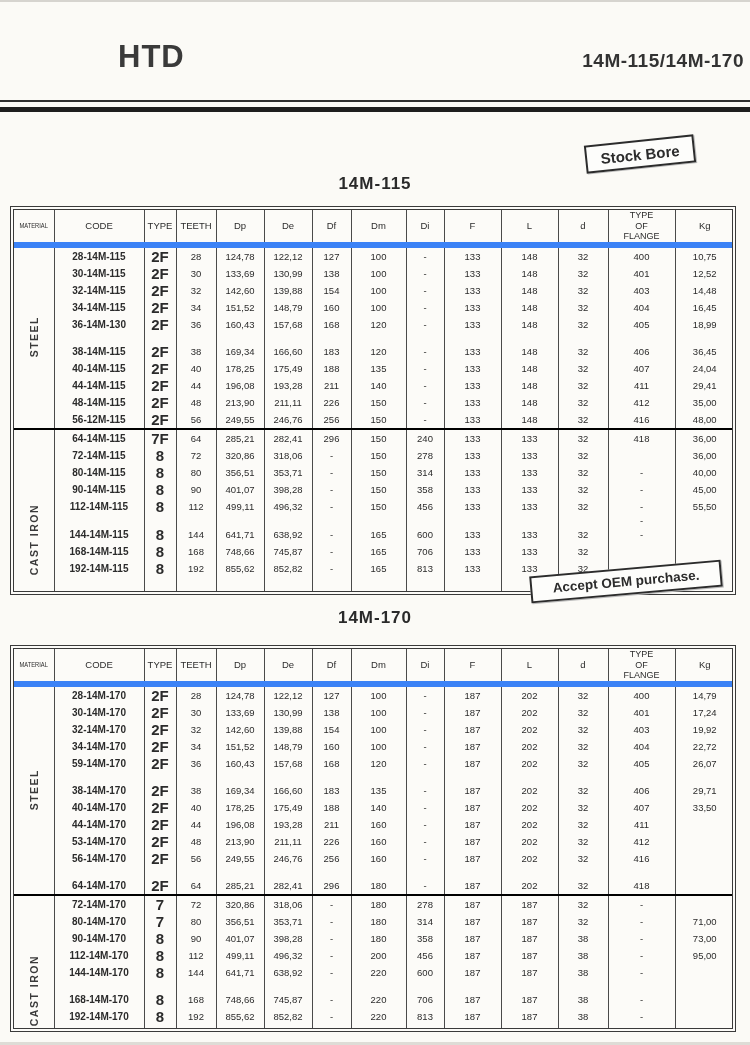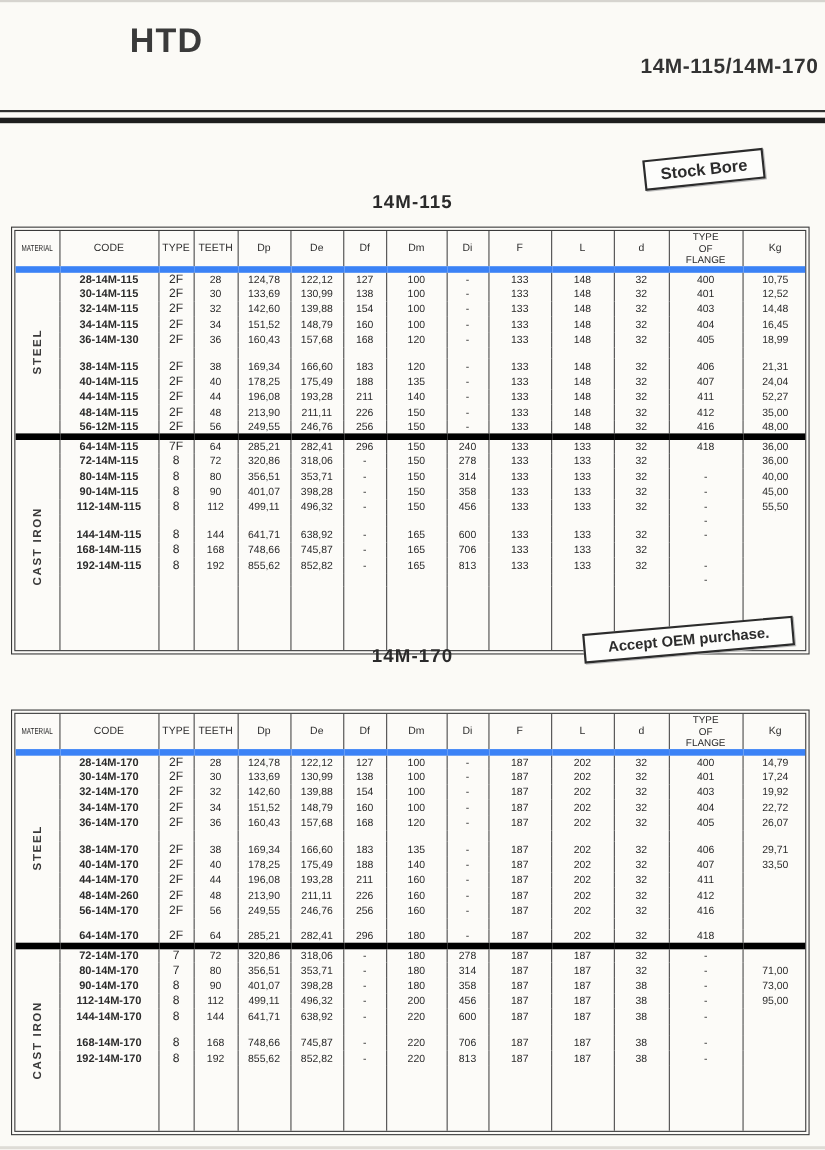--- a/index.html
+++ b/index.html
@@ -6,65 +6,65 @@
   body{
     width:750px;height:1045px;position:relative;overflow:hidden;
     background:#fbfaf6;
     font-family:"Liberation Sans", sans-serif;
     color:#2b2b2b;
   }
   .edge-top{position:absolute;left:0;top:0;width:750px;height:2px;background:#d6d4cf;}
   .edge-bottom{position:absolute;left:0;bottom:0;width:750px;height:3px;background:#dedcd6;}
 
   .brand{position:absolute;left:118px;top:20px;font-weight:bold;color:#3a3a3a;line-height:34px;letter-spacing:1px;}
-  .brand .l1{font-size:31px;}
+  .brand .l1{font-size:31px;margin-top:20px;}
   .brand .l2{font-size:31px;}
   .model{position:absolute;right:6px;top:50px;font-size:19px;font-weight:bold;color:#333;letter-spacing:0.5px;}
 
   .rule-thin{position:absolute;left:0;top:100px;width:750px;height:2px;background:#2f2f2f;}
   .rule-thick{position:absolute;left:0;top:107px;width:750px;height:5px;background:#1e1e1e;}
 
   .badge{
     position:absolute;background:#fdfdfb;border:2px solid #2c2c2c;
     font-weight:bold;color:#2c2c2c;text-align:center;box-sizing:border-box;
     box-shadow:1px 1px 0 #bbb;
   }
   .stock{left:585px;top:140px;width:110px;height:28px;line-height:25px;font-size:15px;transform:rotate(-6deg);}
   .oem{left:530px;top:568px;width:192px;height:27px;line-height:24px;font-size:13.5px;transform:rotate(-5deg);z-index:6;}
 
   .tbl-title{position:absolute;left:0;width:750px;text-align:center;font-size:17px;font-weight:bold;letter-spacing:1px;color:#2a2a2a;}
   #title1{top:174px;}
-  #title2{top:587px;text-align:center;}
+  #title2{top:608px;text-align:center;}
 
   .tbl-outer{
     position:absolute;left:10px;width:726px;box-sizing:border-box;
     border:1px solid #3a3a3a;padding:2px;background:#fcfbf8;
   }
   #t0{top:206px;height:389px;}
   #t1{top:645px;height:387px;}
   .tbl-inner{border:1px solid #3a3a3a;width:100%;height:100%;box-sizing:border-box;overflow:hidden;}
 
   table{width:100%;border-collapse:collapse;table-layout:fixed;}
   th,td{
     border-right:1px solid #4a4a4a;padding:0;text-align:center;
     font-size:9.5px;color:#2b2b2b;overflow:hidden;white-space:nowrap;vertical-align:middle;
   }
   th:last-child,td:last-child{border-right:none;}
   thead th{border-bottom:6px solid #3b82f6;font-weight:normal;height:32px;line-height:10.5px;}
   th .mat-h{display:inline-block;font-size:8px;transform:scaleX(0.72);letter-spacing:0;}
   th.flange-h{white-space:pre-line;font-size:9px;}
   tbody tr{height:14px;}
   td.code{font-weight:bold;font-size:10px;}
-  td.type{font-weight:normal;font-size:11px;}
+  td.type{font-weight:bold;font-size:15px;}
   td.mat{vertical-align:middle;}
   .vert{
     display:inline-block;writing-mode:vertical-rl;transform:rotate(180deg);
     font-size:10.5px;font-weight:600;letter-spacing:1.5px;color:#3a3a3a;white-space:nowrap;
   }
-  .group-start{border-top:6px solid #000000;text-align:center;}
+  .group-start{border-top:2px solid #000000;text-align:center;}
 </style>
 </head>
 <body>
 
 <div class="edge-top"></div>
 <div class="edge-bottom"></div>
 
 <div class="brand">
   <div class="l1">HTD</div>
 </div>
@@ -213,21 +213,21 @@
             <td class="teeth">38</td>
             <td class="dp">169,34</td>
             <td class="de">166,60</td>
             <td class="df">183</td>
             <td class="dm">120</td>
             <td class="di">-</td>
             <td class="f">133</td>
             <td class="l">148</td>
             <td class="d">32</td>
             <td class="flange">406</td>
-            <td class="kg">21,31</td>
+            <td class="kg">36,45</td>
           </tr>
           <tr>
             <td class="code">40-14M-115</td>
             <td class="type">2F</td>
             <td class="teeth">40</td>
             <td class="dp">178,25</td>
             <td class="de">175,49</td>
             <td class="df">188</td>
             <td class="dm">135</td>
             <td class="di">-</td>
@@ -243,21 +243,21 @@
             <td class="teeth">44</td>
             <td class="dp">196,08</td>
             <td class="de">193,28</td>
             <td class="df">211</td>
             <td class="dm">140</td>
             <td class="di">-</td>
             <td class="f">133</td>
             <td class="l">148</td>
             <td class="d">32</td>
             <td class="flange">411</td>
-            <td class="kg">52,27</td>
+            <td class="kg">29,41</td>
           </tr>
           <tr>
             <td class="code">48-14M-115</td>
             <td class="type">2F</td>
             <td class="teeth">48</td>
             <td class="dp">213,90</td>
             <td class="de">211,11</td>
             <td class="df">226</td>
             <td class="dm">150</td>
             <td class="di">-</td>
@@ -553,21 +553,21 @@
             <td class="df">160</td>
             <td class="dm">100</td>
             <td class="di">-</td>
             <td class="f">187</td>
             <td class="l">202</td>
             <td class="d">32</td>
             <td class="flange">404</td>
             <td class="kg">22,72</td>
           </tr>
           <tr>
-            <td class="code">36-14M-170</td>
+            <td class="code">59-14M-170</td>
             <td class="type">2F</td>
             <td class="teeth">36</td>
             <td class="dp">160,43</td>
             <td class="de">157,68</td>
             <td class="df">168</td>
             <td class="dm">120</td>
             <td class="di">-</td>
             <td class="f">187</td>
             <td class="l">202</td>
             <td class="d">32</td>
@@ -628,21 +628,21 @@
             <td class="df">211</td>
             <td class="dm">160</td>
             <td class="di">-</td>
             <td class="f">187</td>
             <td class="l">202</td>
             <td class="d">32</td>
             <td class="flange">411</td>
             <td class="kg"></td>
           </tr>
           <tr>
-            <td class="code">48-14M-260</td>
+            <td class="code">53-14M-170</td>
             <td class="type">2F</td>
             <td class="teeth">48</td>
             <td class="dp">213,90</td>
             <td class="de">211,11</td>
             <td class="df">226</td>
             <td class="dm">160</td>
             <td class="di">-</td>
             <td class="f">187</td>
             <td class="l">202</td>
             <td class="d">32</td>

